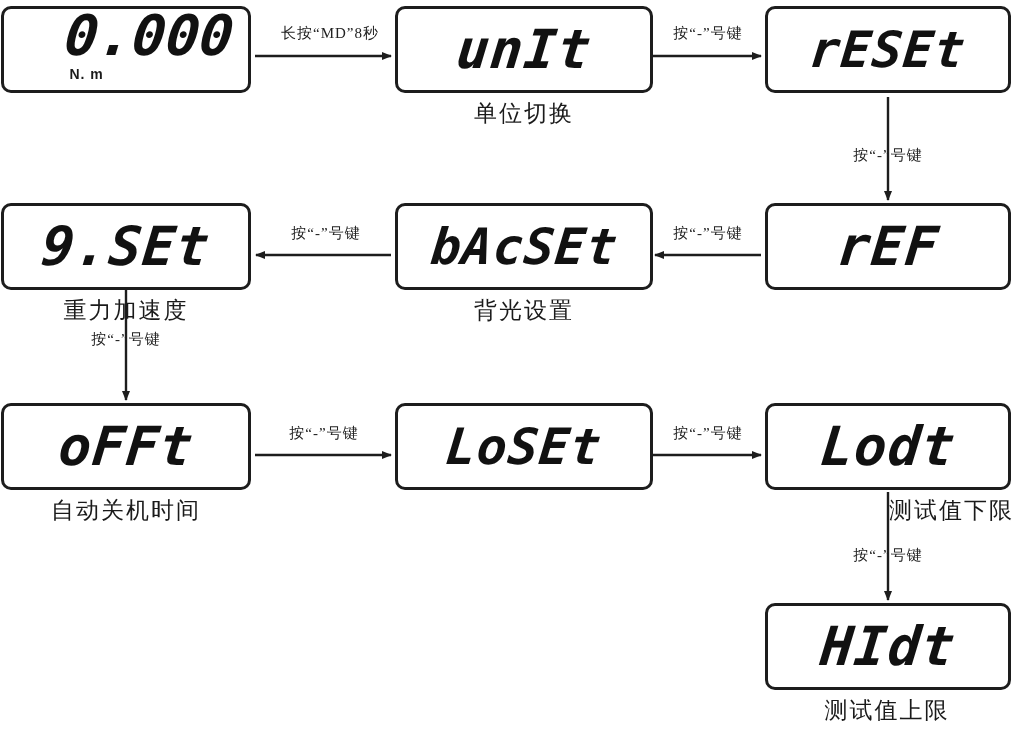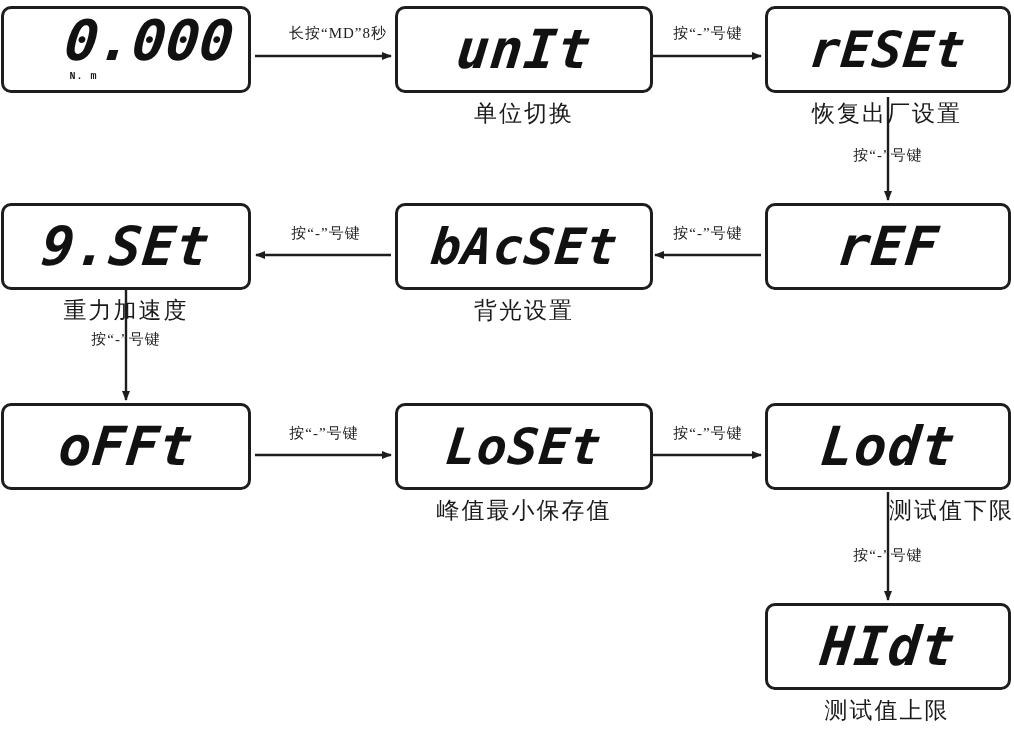--- a/index.html
+++ b/index.html
@@ -46,22 +46,22 @@
     font-family: "DejaVu Sans Mono", monospace;
     font-style: italic;
     font-weight: 700;
     font-size: 56px;
     line-height: 1;
     letter-spacing: 0px;
     transform: skewX(-6deg);
     color: #111;
   }
   .main-unit {
-    font-family: Liberation Mono, monospace;
-    font-size: 10px;
+    font-family: Liberation Sans, sans-serif;
+    font-size: 14px;
     font-weight: 600;
     letter-spacing: 1px;
     margin-top: 2px;
     margin-left: 4px;
     color: #1a1a1a;
   }
 
   
   .caption {
     position: absolute;
@@ -118,33 +118,32 @@
     <line x1="888" y1="492" x2="888" y2="600" stroke="#1d1d1d" stroke-width="2.4" marker-end="url(#ah)"></line>
   </svg>
 
   <div class="lcd lcd-main" style="left:1px; top:6px; width:250px; height:87px;">
     <div class="main-wrap">
       <div class="main-value">0.000</div>
       <div class="main-unit">N. m</div>
     </div>
   </div>
 
-  <div class="arrow-label" style="left:248px; top:24px; width:180px;">长按“MD”8秒</div>
+  <div class="arrow-label" style="left:240px; top:24px; width:180px;">长按“MD”8秒</div>
 
   <div class="lcd" style="left:395px; top:6px; width:258px; height:87px;">
     <div class="seg seg-lg">unIt</div>
   </div>
   <div class="caption" style="left:395px; top:98px; width:258px;">单位切换</div>
 
   <div class="arrow-label" style="left:640px; top:24px; width:136px;">按“-”号键</div>
 
   <div class="lcd" style="left:765px; top:6px; width:246px; height:87px;">
     <div class="seg seg-md">rESEt</div>
   </div>
-  <div class="caption" style="left:760px; top:98px; width:254px;">恢复出厂设置</div>
 
   <div class="arrow-label" style="left:813px; top:146px; width:150px;">按“-”号键</div>
 
   <div class="lcd" style="left:1px; top:203px; width:250px; height:87px;">
     <div class="seg seg-lg">9.SEt</div>
   </div>
   <div class="caption" style="left:1px; top:295px; width:250px;">重力加速度</div>
 
   <div class="arrow-label" style="left:258px; top:224px; width:136px;">按“-”号键</div>
 
@@ -157,27 +156,27 @@
 
   <div class="lcd" style="left:765px; top:203px; width:246px; height:87px;">
     <div class="seg seg-lg">rEF</div>
   </div>
 
   <div class="arrow-label" style="left:51px; top:330px; width:150px;">按“-”号键</div>
 
   <div class="lcd" style="left:1px; top:403px; width:250px; height:87px;">
     <div class="seg seg-lg">oFFt</div>
   </div>
+  <div class="caption" style="left:1px; top:495px; width:250px;">自动关机时间</div>
 
   <div class="arrow-label" style="left:254px; top:424px; width:140px;">按“-”号键</div>
 
   <div class="lcd" style="left:395px; top:403px; width:258px; height:87px;">
     <div class="seg seg-md">LoSEt</div>
   </div>
-  <div class="caption" style="left:395px; top:495px; width:258px;">峰值最小保存值</div>
 
   <div class="arrow-label" style="left:640px; top:424px; width:136px;">按“-”号键</div>
 
   <div class="lcd" style="left:765px; top:403px; width:246px; height:87px;">
     <div class="seg seg-lg">Lodt</div>
   </div>
   <div class="caption" style="left:760px; top:495px; width:254px;text-align:right;">测试值下限</div>
 
   <div class="arrow-label" style="left:813px; top:546px; width:150px;">按“-”号键</div>
 

